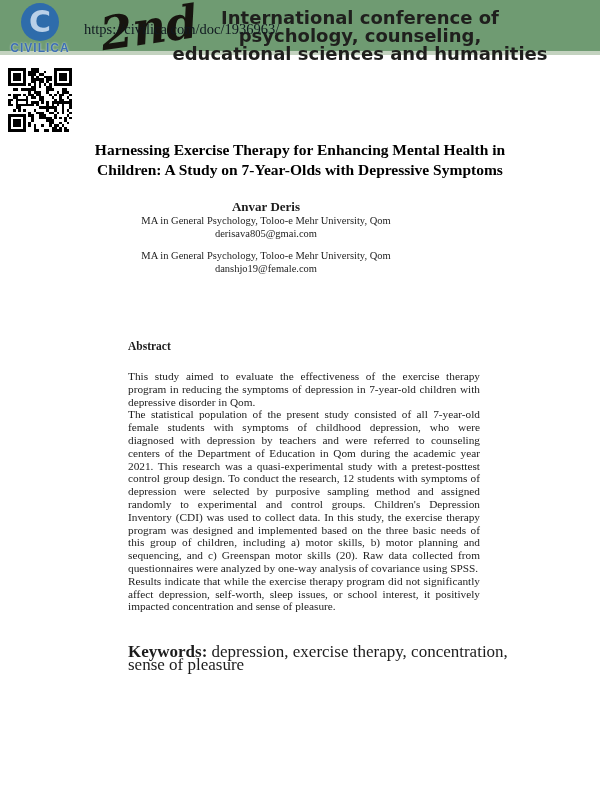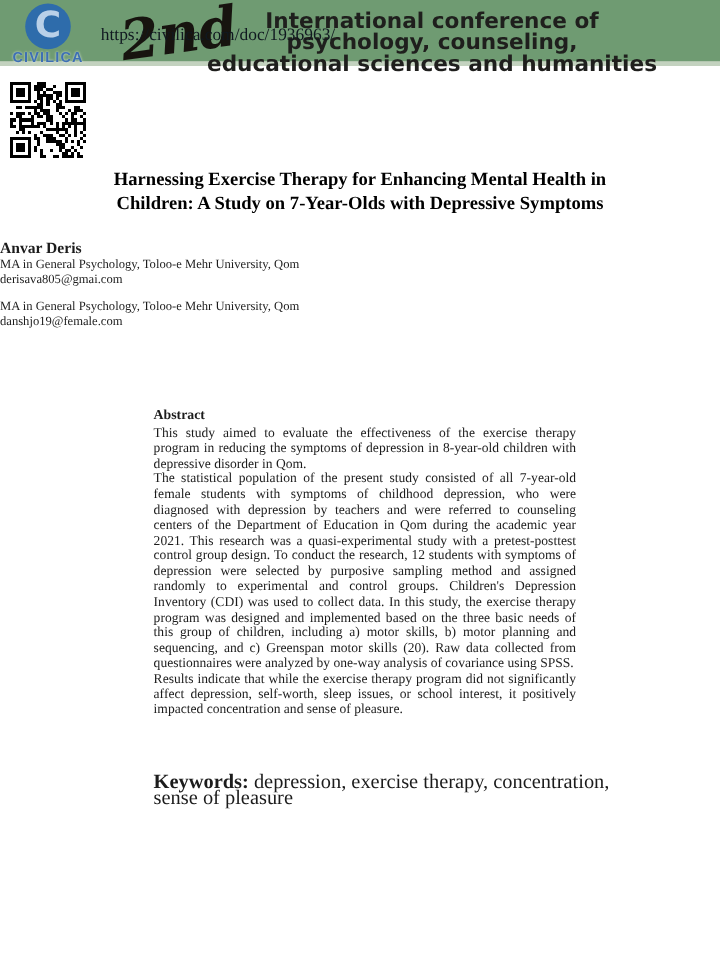--- a/index.html
+++ b/index.html
@@ -27,28 +27,28 @@
               font-family:"DejaVu Sans","Liberation Sans",sans-serif;font-weight:bold;
               font-size:18px;line-height:18px;color:#1f1f1d;}
 
   
   .qr{position:absolute;left:8px;top:68px;width:64px;height:64px;background:#fff;}
 
   
   .paper-title{position:absolute;left:70px;top:140px;width:460px;text-align:center;
                font-weight:bold;font-size:15.5px;line-height:19.5px;color:#000;}
 
-  .authors{position:absolute;left:0;top:200px;width:532px;text-align:left;}
+  .authors{position:absolute;left:0;top:200px;width:532px;text-align:center;}
   .author-block{margin-bottom:9px;}
   .author-name{font-weight:bold;font-size:13px;line-height:14px;}
   .author-affiliation{font-size:10.5px;line-height:13px;}
   .author-email{font-size:10.5px;line-height:13px;}
 
   .abstract{position:absolute;left:128px;top:340px;width:352px;}
-  .abstract-heading{font-weight:bold;font-size:11.5px;line-height:13px;margin-bottom:2px;}
+  .abstract-heading{font-weight:bold;font-size:11.5px;line-height:13px;margin-bottom:17px;}
   .abstract p{margin:0;font-size:11.3px;line-height:12.8px;text-align:justify;}
 
   .keywords{position:absolute;left:128px;top:645px;width:390px;font-size:17px;line-height:13px;}
   .keywords b{font-weight:bold;}
 </style>
 </head>
 <body>
 
 <div class="page">
 
@@ -303,21 +303,21 @@
       <div class="author-email">derisava805@gmai.com</div>
     </div>
     <div class="author-block">
       <div class="author-affiliation">MA in General Psychology, Toloo-e Mehr University, Qom</div>
       <div class="author-email">danshjo19@female.com</div>
     </div>
   </div>
 
   <div class="abstract">
     <div class="abstract-heading">Abstract</div>
-    <p>This study aimed to evaluate the effectiveness of the exercise therapy program in reducing the symptoms of depression in 8-year-old children with depressive disorder in Qom.</p>
+    <p>This study aimed to evaluate the effectiveness of the exercise therapy program in reducing the symptoms of depression in 7-year-old children with depressive disorder in Qom.</p>
     <p>The statistical population of the present study consisted of all 7-year-old female students with symptoms of childhood depression, who were diagnosed with depression by teachers and were referred to counseling centers of the Department of Education in Qom during the academic year 2021. This research was a quasi-experimental study with a pretest-posttest control group design. To conduct the research, 12 students with symptoms of depression were selected by purposive sampling method and assigned randomly to experimental and control groups. Children's Depression Inventory (CDI) was used to collect data. In this study, the exercise therapy program was designed and implemented based on the three basic needs of this group of children, including a) motor skills, b) motor planning and sequencing, and c) Greenspan motor skills (20). Raw data collected from questionnaires were analyzed by one-way analysis of covariance using SPSS.</p>
     <p>Results indicate that while the exercise therapy program did not significantly affect depression, self-worth, sleep issues, or school interest, it positively impacted concentration and sense of pleasure.</p>
   </div>
 
   <div class="keywords">
     <b>Keywords:</b><span> depression, exercise therapy, concentration, sense of pleasure</span>
   </div>
 
 </div>
 

